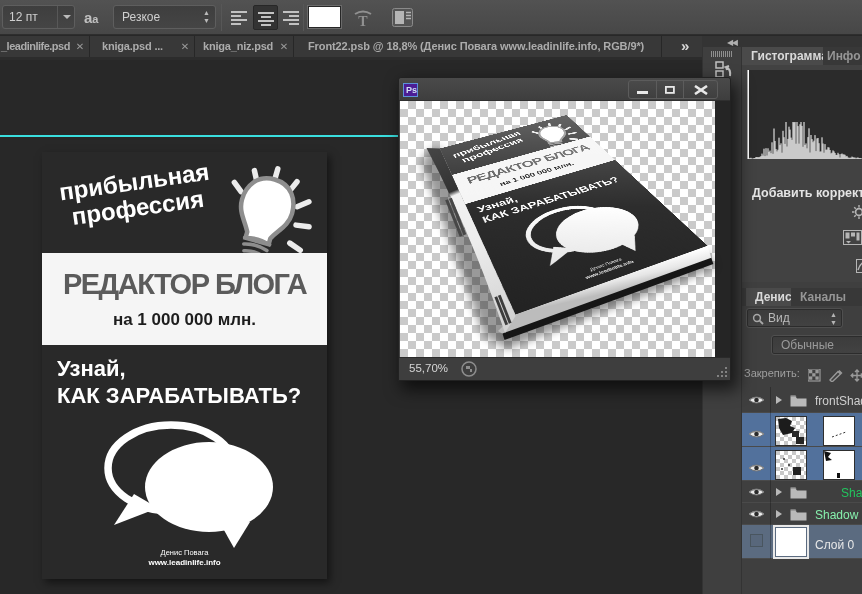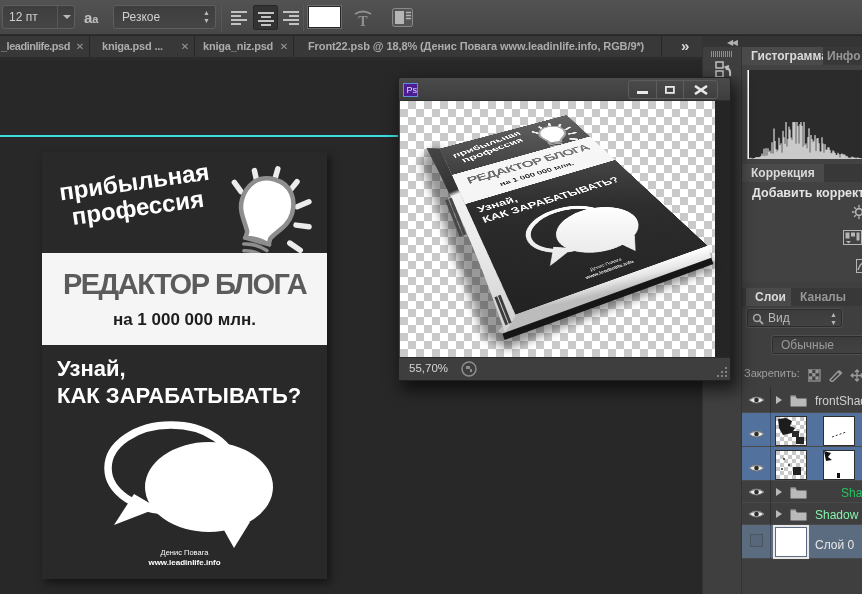--- a/index.html
+++ b/index.html
@@ -40,21 +40,21 @@
 .ptab{position:absolute;top:0;height:18px;padding:0 9px;font-size:12px;font-weight:bold;line-height:18px;color:#969696;background:#383838}
 .ptab.on{background:#4a4a4a;color:#dadada}
 #histbox{left:747px;top:70px;width:115px;height:89px;background:#2b2b2b}
 #corr{left:742px;top:163px;width:120px;height:119px;background:#424242}
 #adjtxt{left:752px;top:186px;color:#e4e4e4;font-weight:bold;font-size:12.5px;white-space:nowrap}
 #laypan{left:742px;top:282px;width:120px;height:312px;background:#3f3f3f}
 .lcombo{position:absolute;background:linear-gradient(#3c3c3c,#424242);border:1px solid #2c2c2c;outline:1px solid #4f4f4f;border-radius:2px;color:#b9b9b9;font-size:12px}
 .lrow{position:absolute;left:742px;width:120px;border-bottom:1px solid #4a4a4a;background:#3f3f3f}
 #fwin{left:398px;top:77px;width:333px;height:304px;background:#434343;border-radius:3px 3px 0 0;border:1px solid #222;box-shadow:5px 7px 16px 2px rgba(0,0,0,.62)}
 #ftitle{position:absolute;left:0;top:0;width:100%;height:23px;background:linear-gradient(#4a4a4a,#3e3e3e);border-bottom:1px solid #2f2f2f;border-radius:3px 3px 0 0}
-#psicon{position:absolute;left:4px;top:5px;width:15px;height:14px;background:#4c1d95;border:1px solid #5d92d8;color:#cfe0f5;font-size:9px;font-weight:normal;text-align:right;line-height:13px}
+#psicon{position:absolute;left:4px;top:5px;width:15px;height:14px;background:#4c1d95;border:1px solid #5d92d8;color:#cfe0f5;font-size:9px;font-weight:bold;text-align:right;line-height:13px}
 #ftext{position:absolute;left:25px;top:5px;color:#cccccc;font-size:11px;letter-spacing:-0.1px}
 #fcanvas{position:absolute;left:1px;top:23px;width:315px;height:256px;overflow:hidden;background:#fff}
 #fcanvas .checker{position:absolute;left:0;top:0;width:100%;height:100%;background-image:conic-gradient(#cacaca 25%,#fff 0 50%,#cacaca 0 75%,#fff 0);background-size:16px 16px}
 #fscroll{position:absolute;left:316px;top:23px;width:15px;height:256px;background:#252525}
 #fstatus{position:absolute;left:0;top:279px;width:331px;height:23px;background:#3e3e3e;border-top:1px solid #2a2a2a;color:#d6d6d6;font-size:11.5px}
 #bookcover{left:0;top:0;transform-origin:0 0;filter:blur(0.45px);transform:matrix3d(0.574397,-0.091120,0,0.00022977,-0.292424,0.102482,0,-0.00091026,0,0,1,0,440.0000,148.5000,0,1)}
 </style></head><body>
 <div id="app">
 <div class="abs" id="optbar">
  <div class="combo" id="fsize">12 пт<span class="dd"></span></div>
@@ -153,23 +153,20 @@
 <div class="abs" id="panels"></div>
 <div class="abs ptabs" style="left:742px;top:47px;width:120px">
       <span class="ptab on" style="left:0">Гистограмма</span>
       <span class="ptab" style="left:81px;width:41px;padding:0 0 0 4px">Инфо</span>
     </div>
 <div class="abs" id="histbox"><svg width="115" height="89">
         <path stroke="#fff" stroke-width="1.6" d="M1.2 0V89"></path>
         <path stroke="#fff" stroke-width="1" d="M2 89V88.2M3 89V87.9M4 89V87.8M5 89V88.5M6 89V88.6M7 89V88.0M8 89V88.1M9 89V87.0M10 89V87.1M11 89V87.2M12 89V87.2M13 89V86.8M14 89V86.1M15 89V83.6M16 89V85.6M17 89V78.7M18 89V86.1M19 89V78.2M20 89V85.5M21 89V78.3M22 89V81.9M23 89V80.6M24 89V83.2M25 89V72.3M26 89V83.8M27 89V58.5M28 89V71.0M29 89V79.1M30 89V81.4M31 89V79.7M32 89V67.7M33 89V75.1M34 89V73.3M35 89V82.7M36 89V60.8M37 89V67.2M38 89V73.9M39 89V52.0M40 89V76.5M41 89V68.9M42 89V56.7M43 89V59.6M44 89V67.6M45 89V69.9M46 89V52.0M47 89V52.3M48 89V52.0M49 89V73.7M50 89V52.0M51 89V56.1M52 89V73.6M53 89V54.3M54 89V52.0M55 89V55.9M56 89V76.8M57 89V52.0M58 89V75.0M59 89V73.4M60 89V78.3M61 89V67.1M62 89V58.3M63 89V82.5M64 89V65.0M65 89V69.1M66 89V72.2M67 89V70.7M68 89V65.1M69 89V81.1M70 89V68.4M71 89V68.0M72 89V73.2M73 89V81.6M74 89V81.4M75 89V67.3M76 89V73.5M77 89V82.7M78 89V74.1M79 89V79.7M80 89V79.6M81 89V77.2M82 89V77.5M83 89V80.0M84 89V83.4M85 89V82.7M86 89V80.4M87 89V81.4M88 89V83.0M89 89V84.9M90 89V84.9M91 89V82.8M92 89V84.2M93 89V87.5M94 89V84.1M95 89V83.5M96 89V84.4M97 89V84.4M98 89V84.8M99 89V86.4M100 89V85.9M101 89V87.3M102 89V88.1M103 89V87.6M104 89V87.8M105 89V86.6M106 89V87.2M107 89V87.6M108 89V87.5M109 89V88.4M110 89V87.7M111 89V87.5M112 89V88.0M113 89V88.2M114 89V88.0"></path>
       </svg></div>
 <div class="abs" id="corr"></div>
-<div class="abs ptabs" style="left:742px;top:164px;width:120px">
-      <span class="ptab on" style="left:0">Коррекция</span>
-    </div>
 <div class="abs" id="adjtxt">Добавить корректиро</div>
 <div class="abs" style="left:852px;top:205px"><svg width="14" height="14">
         <circle cx="7" cy="7" r="3.4" fill="none" stroke="#b5b5b5" stroke-width="1.6"></circle>
         <g stroke="#b5b5b5" stroke-width="1.4">
           <path d="M7 0v2.4M7 11.6v2.4M0 7h2.4M11.6 7h2.4M2.2 2.2l1.6 1.6M10.2 10.2l1.6 1.6M11.8 2.2l-1.6 1.6M3.8 10.2l-1.6 1.6"></path>
         </g>
       </svg></div>
 <div class="abs" style="left:843px;top:230px"><svg width="19" height="15">
         <rect x="0.5" y="0.5" width="18" height="14" fill="none" stroke="#b5b5b5"></rect>
         <g fill="#b5b5b5">
@@ -178,21 +175,21 @@
           <rect x="13.5" y="2.5" width="3" height="8"></rect>
           <path d="M3 11l2.5 2.5 2.5-2.5z"></path>
         </g>
       </svg></div>
 <div class="abs" style="left:856px;top:259px"><svg width="12" height="14">
         <rect x="0.5" y="0.5" width="11" height="13" fill="none" stroke="#b5b5b5"></rect>
         <path d="M2 11 Q4 4 10 2" stroke="#b5b5b5" fill="none" stroke-width="1.5"></path>
       </svg></div>
 <div class="abs" id="laypan"></div>
 <div class="abs ptabs" style="left:742px;top:288px;width:120px">
-      <span class="ptab on" style="left:4px">Слои</span>
+      <span class="ptab on" style="left:4px">Денис</span>
       <span class="ptab" style="left:49px">Каналы</span>
     </div>
 <div class="lcombo abs" style="left:747px;top:309px;width:95px;height:18px;line-height:17px">
  <svg style="position:absolute;left:4px;top:3px" width="12" height="12">
         <circle cx="5" cy="5" r="3.4" fill="none" stroke="#a8a8a8" stroke-width="1.5"></circle>
         <path d="M7.6 7.6 L11 11" stroke="#a8a8a8" stroke-width="1.8"></path>
       </svg>
  <span style="margin-left:20px">Вид</span>
  <span style="position:absolute;right:4px;top:1px;font-size:7px;line-height:8px;color:#b5b5b5">▲<br>▼</span>
 </div>

